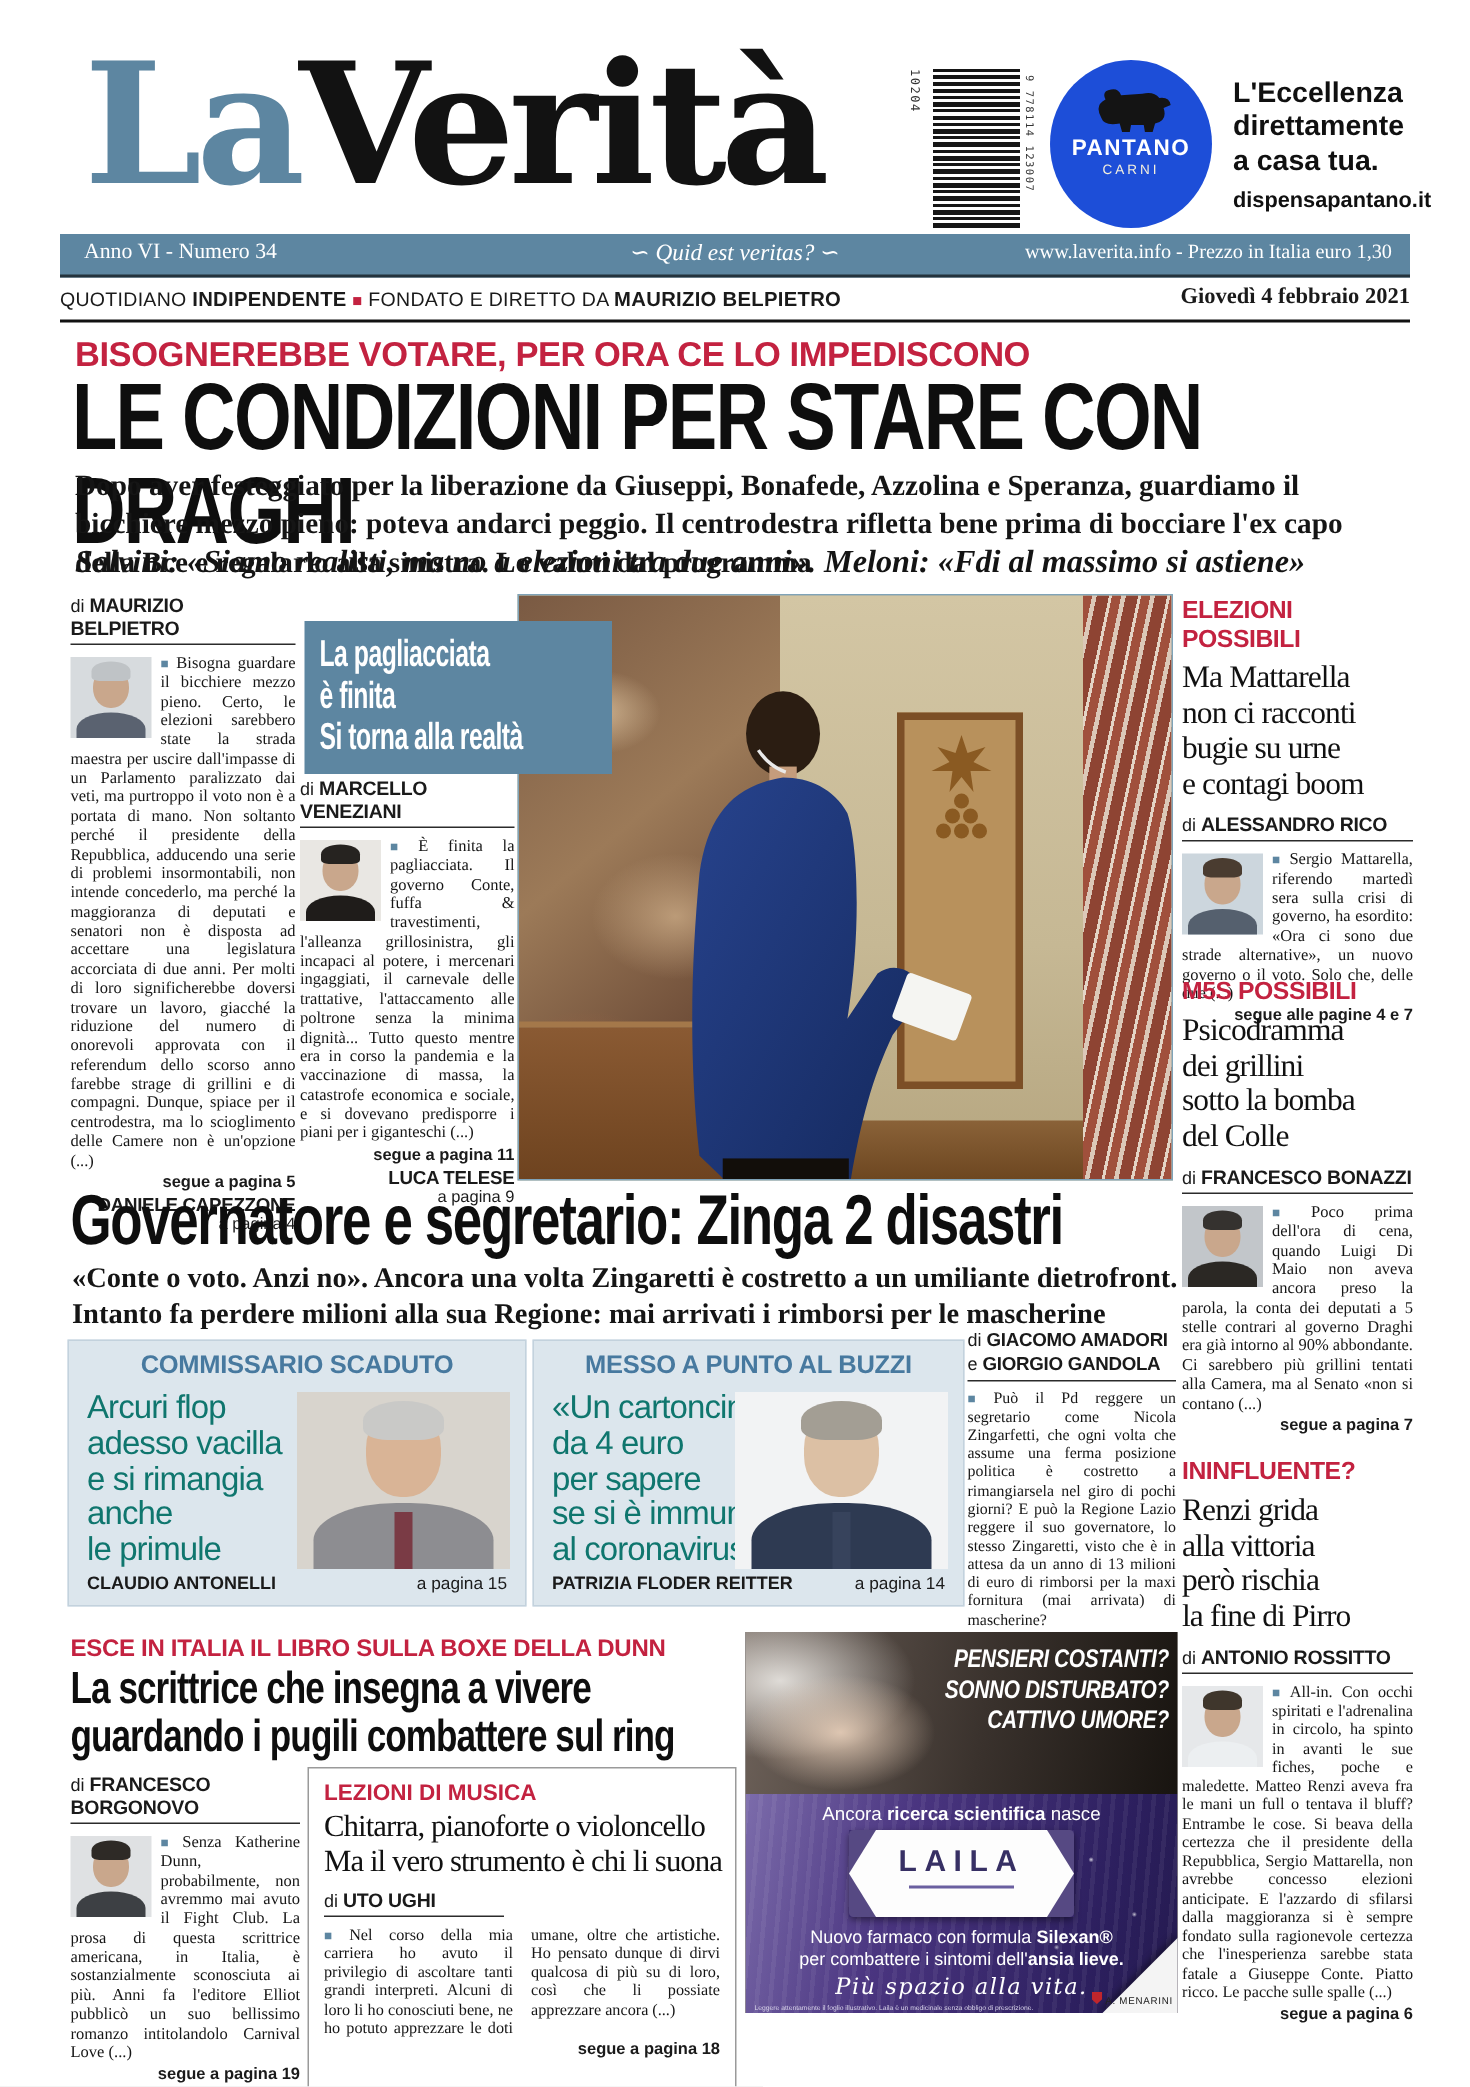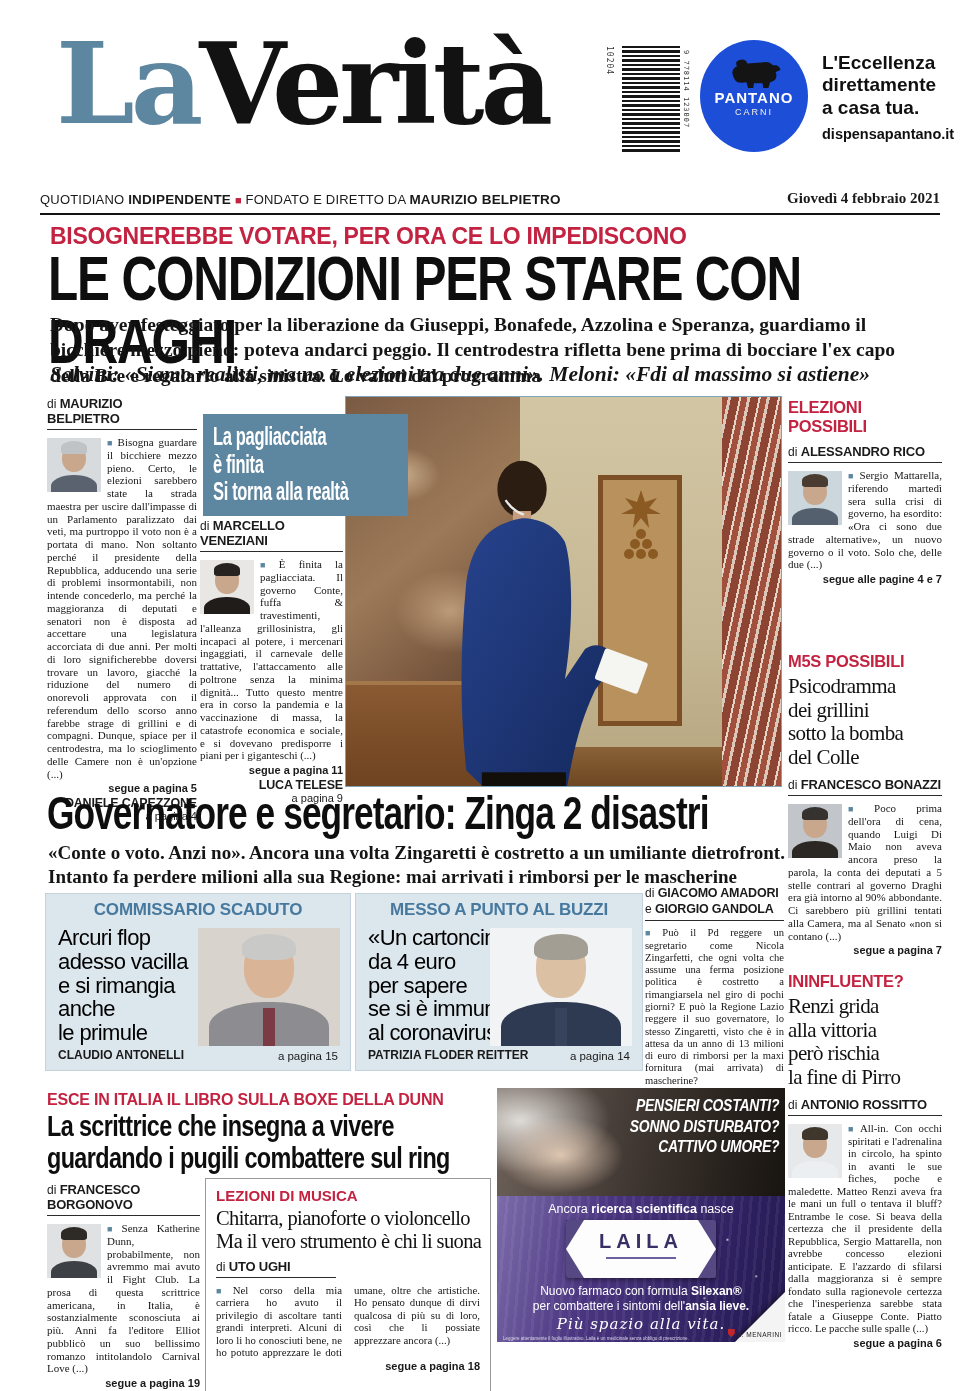--- a/index.html
+++ b/index.html
@@ -108,21 +108,21 @@
 
   
   .h-zinga { left:47px; top:789px; width:1000px; font-weight:bold; font-size:47px; letter-spacing:-1.2px;
              line-height:1; transform:scaleX(.75); color:#0e0e0e; }
   .deck-zinga { left:48px; top:841px; width:742px; font-weight:bold; font-size:19px; line-height:1.28; color:#151515; }
 
   .bluebox { background:#dce6ed; border:1px solid #c3d2dd; }
   .box-arcuri { left:45px; top:893px; width:304px; height:176px; }
   .box-buzzi  { left:355px; top:893px; width:286px; height:176px; }
   .bk { text-align:center; color:#47799f; font-weight:bold; font-size:17px; padding-top:6px; letter-spacing:-.2px; }
-  .bx-h { position:absolute; left:12px; top:32px; font-size:22px; line-height:1.08; letter-spacing:-.6px; color:#000000; }
+  .bx-h { position:absolute; left:12px; top:32px; font-size:22px; line-height:1.08; letter-spacing:-.6px; color:#0f766e; }
   .bx-h div { white-space:nowrap; }
   .bx-au { position:absolute; left:12px; bottom:8px; font-weight:bold; font-size:12px; }
   .bx-pg { position:absolute; right:12px; bottom:8px; font-size:11.5px; }
   .bphoto { position:absolute; right:10px; top:34px; width:142px; height:118px; overflow:hidden; background:var(--bg,#ddd); }
   .bp-head { position:absolute; left:46px; top:10px; width:50px; height:60px; border-radius:46%;
              background:var(--skin,#d6b394); }
   .bp-head::before { content:""; position:absolute; left:-2px; top:-4px; width:54px; height:26px;
              border-radius:50% 50% 30% 30%; background:var(--hair,#999); }
   .bp-suit { position:absolute; left:11px; bottom:-10px; width:120px; height:54px;
              border-radius:46% 46% 0 0; background:var(--suit,#888); }
@@ -204,20 +204,25 @@
     <div class="pb">PANTANO</div>
     <div class="pc">CARNI</div>
   </div>
   <div class="abs pan-txt">
     <div>L'Eccellenza</div>
     <div>direttamente</div>
     <div>a casa tua.</div>
   </div>
   <div class="abs pan-site">dispensapantano.it</div>
 
+  <div class="abs bluebar serif">
+    <span class="abs issue">Anno VI - Numero 34</span>
+    <span class="abs tag">∽  Quid est veritas?  ∽</span>
+    <span class="abs info">www.laverita.info - Prezzo in Italia euro 1,30</span>
+  </div>
 
   <div class="abs strip">
     <span class="abs lft">
       <span>QUOTIDIANO</span>
       <b>INDIPENDENTE</b>
       <span class="redsq">■</span>
       <span>FONDATO E DIRETTO DA</span>
       <b>MAURIZIO BELPIETRO</b>
     </span>
     <span class="abs dt serif">Giovedì 4 febbraio 2021</span>
@@ -294,20 +299,26 @@
     <p class="body" style="margin:0;">
       <span class="bull">■</span><span>È finita la pagliacciata. Il governo Conte, fuffa &amp; travestimenti, l'alleanza grillosinistra, gli incapaci al potere, i mercenari ingaggiati, il carnevale delle trattative, l'attaccamento alle poltrone senza la minima dignità... Tutto questo mentre era in corso la pandemia e la vaccinazione di massa, la catastrofe economica e sociale, e si dovevano predisporre i piani per i giganteschi (...)</span>
     </p>
     <div class="more">segue a pagina 11</div>
     <div class="rel">LUCA TELESE</div>
     <div class="relp">a pagina 9</div>
   </div>
 
   <div class="abs sec-rico">
     <div class="kicker-red">ELEZIONI POSSIBILI</div>
+    <div class="h-serif">
+      <div>Ma Mattarella</div>
+      <div>non ci racconti</div>
+      <div>bugie su urne</div>
+      <div>e contagi boom</div>
+    </div>
     <div class="byline" style="margin-top:8px;">
       <span>di</span>
       <span class="au">ALESSANDRO RICO</span>
     </div>
     <div class="avatar av-rico">
         <b></b>
       </div>
     <p class="body" style="margin:0;">
       <span class="bull">■</span><span>Sergio Mattarella, riferendo martedì sera sulla crisi di governo, ha esordito: «Ora ci sono due strade alternative», un nuovo governo o il voto. Solo che, delle due (...)</span>
     </p>

